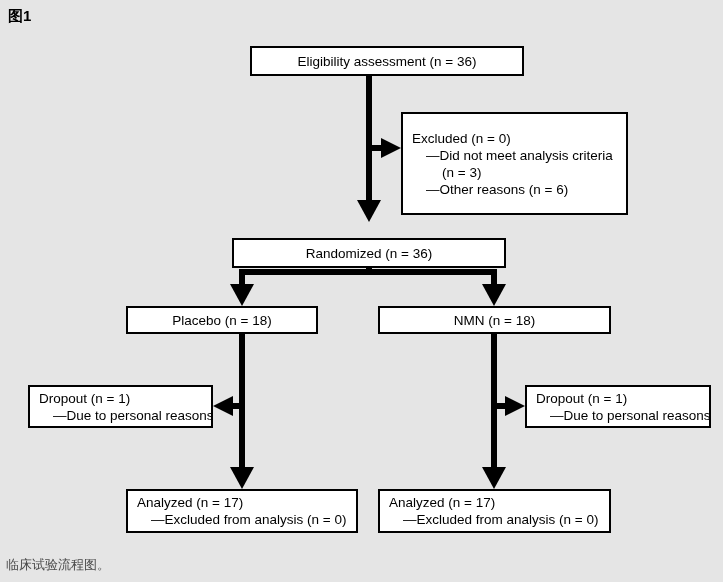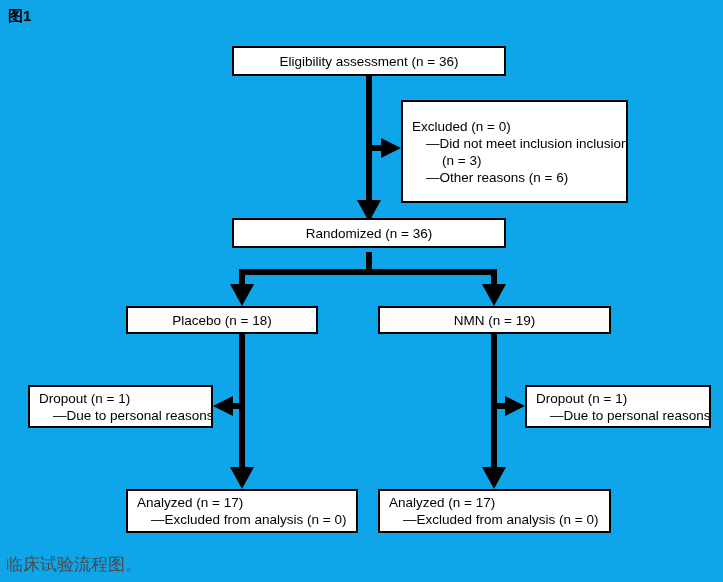--- a/index.html
+++ b/index.html
@@ -8,38 +8,38 @@
     background: #ffffff;
   }
   body {
     font-family: "Liberation Sans", sans-serif;
     color: #000000;
   }
   #page {
     position: relative;
     width: 723px;
     height: 582px;
-    background: #0ea5e9;
+    background: #e5e5e5;
     overflow: hidden;
   }
   #figure-title {
     position: absolute;
     left: 8px;
     top: 7px;
     font-size: 15px;
     font-weight: bold;
     letter-spacing: 0px;
     line-height: 18px;
     white-space: nowrap;
   }
   #figure-caption {
     position: absolute;
     left: 6px;
     top: 556px;
-    font-size: 17px;
+    font-size: 13px;
     line-height: 17px;
     color: #4a4a4a;
     white-space: nowrap;
   }
   #connectors {
     position: absolute;
     left: 0;
     top: 0;
     width: 723px;
     height: 582px;
@@ -73,23 +73,23 @@
   .node .line-sub {
     display: block;
     padding-left: 14px;
   }
   .node .line-sub2 {
     display: block;
     padding-left: 30px;
   }
 
   
-  #node-eligibility { left: 232px; top: 46px;  width: 274px; height: 30px; }
-  #node-excluded    { left: 401px; top: 100px;  width: 227px; height: 103px; }
-  #node-randomized  { left: 232px; top: 218px; width: 274px; height: 30px; }
+  #node-eligibility { left: 250px; top: 46px;  width: 274px; height: 30px; }
+  #node-excluded    { left: 401px; top: 112px;  width: 227px; height: 103px; }
+  #node-randomized  { left: 232px; top: 238px; width: 274px; height: 30px; }
   #node-placebo     { left: 126px; top: 306px; width: 192px; height: 28px; }
   #node-nmn         { left: 378px; top: 306px; width: 233px; height: 28px; }
   #node-dropout-left  { left: 28px;  top: 385px; width: 185px; height: 43px; }
   #node-dropout-right { left: 525px; top: 385px; width: 186px; height: 43px; }
   #node-analyzed-left  { left: 126px; top: 489px; width: 232px; height: 44px; }
   #node-analyzed-right { left: 378px; top: 489px; width: 233px; height: 44px; }
 </style>
 </head>
 <body>
 
@@ -138,35 +138,35 @@
       <polygon points="525,406 505,396 505,416" fill="#000000"></polygon>
     </g>
   </svg>
 
   <div class="node center" id="node-eligibility">
     <span class="line-main">Eligibility assessment (n = 36)</span>
   </div>
 
   <div class="node left" id="node-excluded">
     <span class="line-main">Excluded (n = 0)</span>
-    <span class="line-sub">—Did not meet inclusion inclusion</span>
+    <span class="line-sub">—Did not meet analysis criteria</span>
     <span class="line-sub2">(n = 3)</span>
     <span class="line-sub">—Other reasons (n = 6)</span>
   </div>
 
   <div class="node center" id="node-randomized">
     <span class="line-main">Randomized (n = 36)</span>
   </div>
 
   <div class="node center" id="node-placebo">
     <span class="line-main">Placebo (n = 18)</span>
   </div>
 
   <div class="node center" id="node-nmn">
-    <span class="line-main">NMN (n = 19)</span>
+    <span class="line-main">NMN (n = 18)</span>
   </div>
 
   <div class="node left" id="node-dropout-left">
     <span class="line-main">Dropout (n = 1)</span>
     <span class="line-sub">—Due to personal reasons</span>
   </div>
 
   <div class="node left" id="node-dropout-right">
     <span class="line-main">Dropout (n = 1)</span>
     <span class="line-sub">—Due to personal reasons</span>

